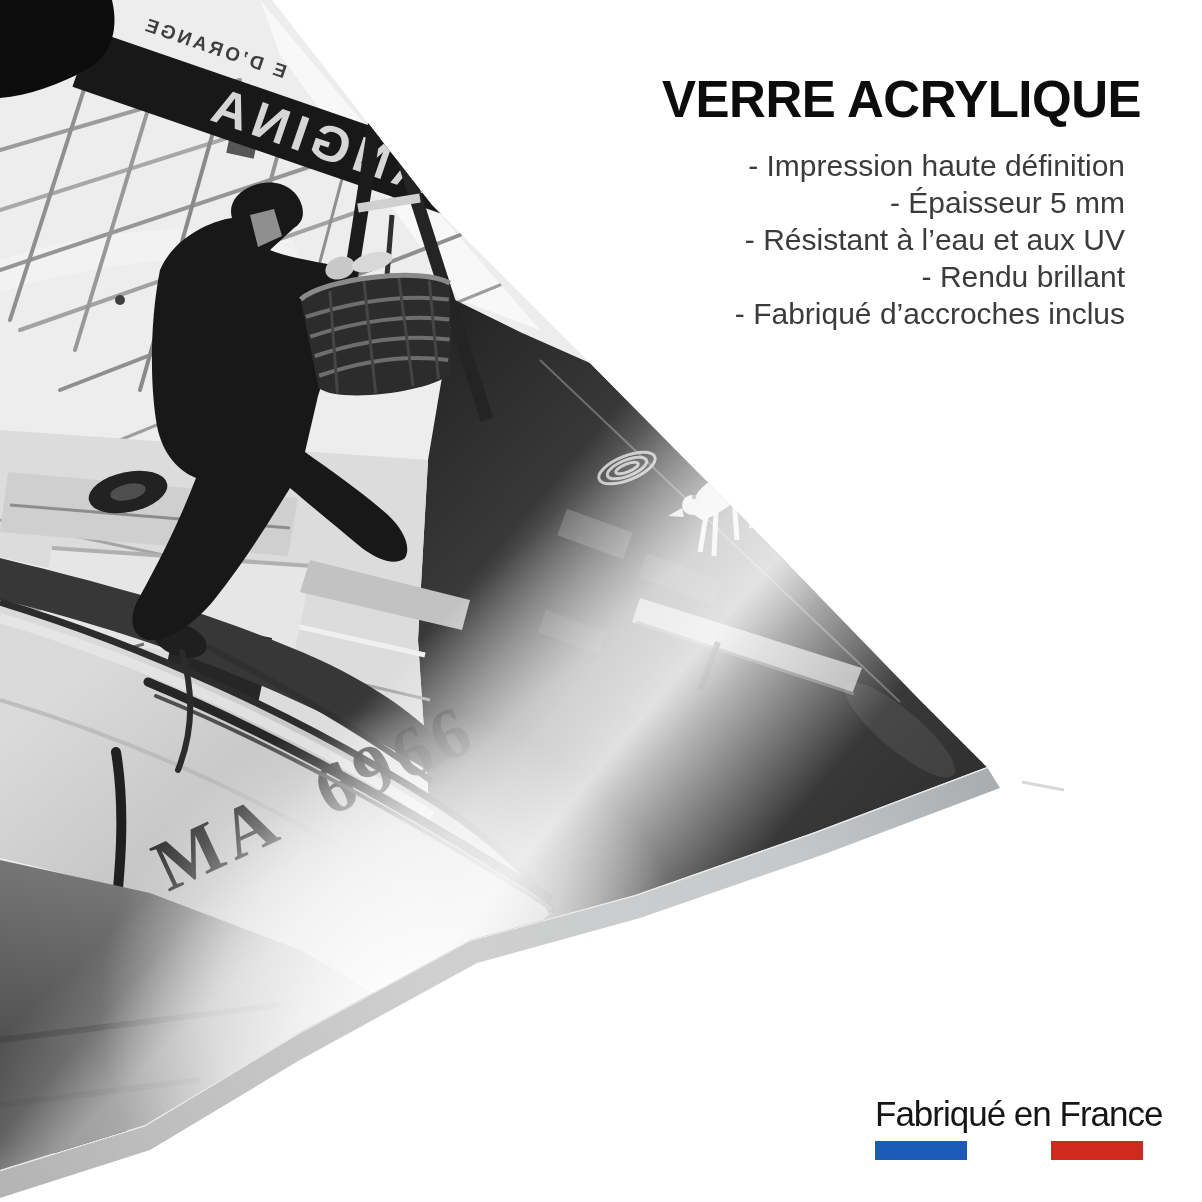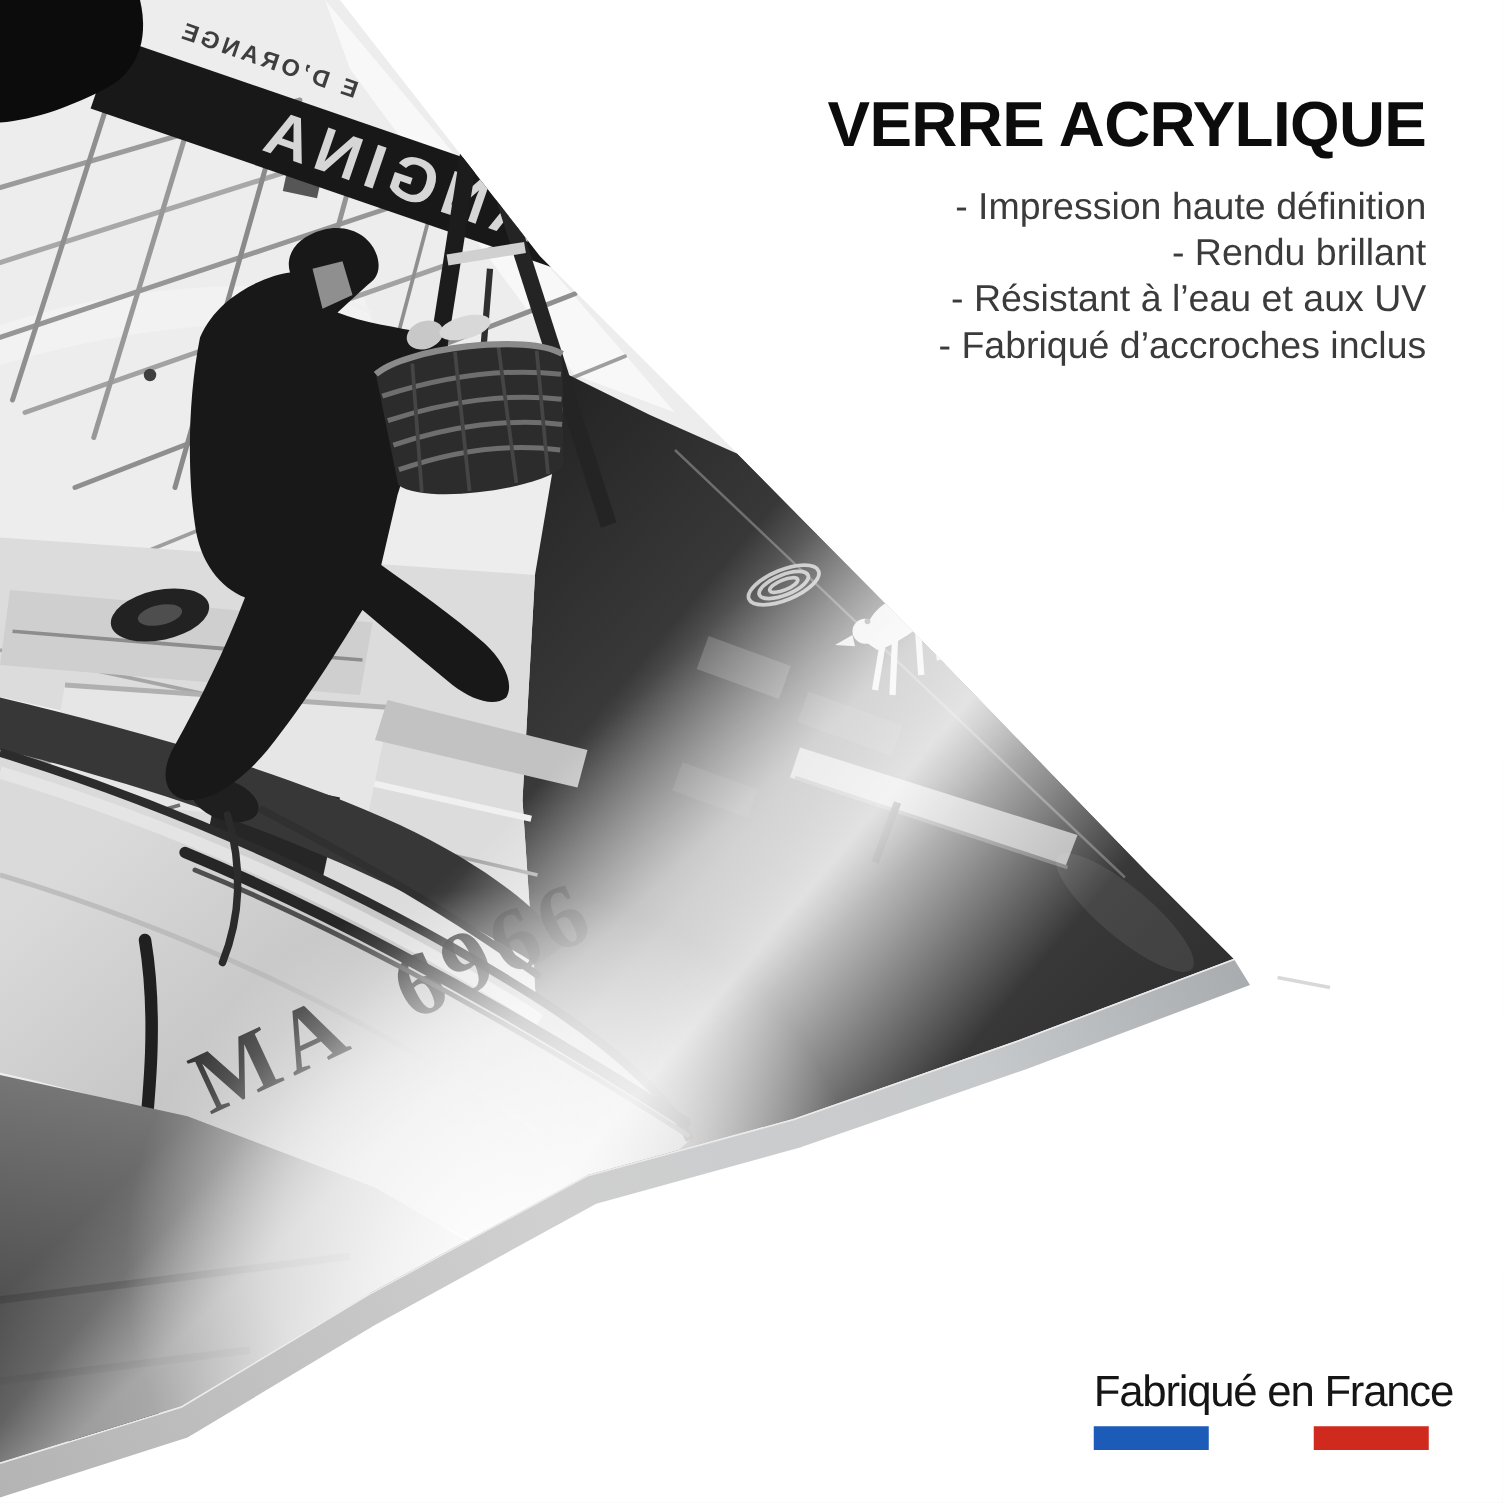--- a/index.html
+++ b/index.html
@@ -8,21 +8,21 @@
     font-family:"Liberation Sans",sans-serif;
   }
   .stage svg{position:absolute;left:0;top:0;}
   .info{
     position:absolute;top:70px;right:61px;text-align:right;z-index:5;
   }
   .info h1{
     margin:0 0 18px 0;font-size:51px;font-weight:700;letter-spacing:-0.5px;color:#0c0c0c;
     white-space:nowrap;
   }
-  .features{list-style:none;margin:0;padding:0;}
+  .features{list-style:none;margin:16px;padding:0;}
   .features li{
     font-size:30px;line-height:37px;color:#3b3b3b;white-space:nowrap;
   }
   .made-in{
     position:absolute;right:59px;top:1094px;width:268px;z-index:5;margin-left:44px;
   }
   .made-in .label{
     font-size:35px;letter-spacing:-1px;color:#151515;white-space:nowrap;text-align:center;
   }
   .made-in .flag{
@@ -248,22 +248,23 @@
         <circle cx="400" cy="1010" r="300" fill="url(#glareBlob)"></circle>
         <ellipse cx="900" cy="730" rx="70" ry="20" fill="#ffffff" opacity="0.08" transform="rotate(40 900 730)"></ellipse>
       </g>
     </g>
   </svg>
 
   <div class="info">
     <h1>VERRE ACRYLIQUE</h1>
     <ul class="features">
       <li>- Impression haute définition</li>
+      <li>- Épaisseur 5 mm</li>
+      <li>- Résistant à l’eau et aux UV</li>
       <li>- Rendu brillant</li>
-      <li>- Résistant à l’eau et aux UV</li>
       <li>- Fabriqué d’accroches inclus</li>
     </ul>
   </div>
 
   <div class="made-in">
     <div class="label">Fabriqué en France</div>
     <div class="flag">
       <div class="bar" style="background: rgb(29, 91, 184);"></div>
       <div class="bar" style="background: rgb(208, 42, 30);"></div>
     </div>

